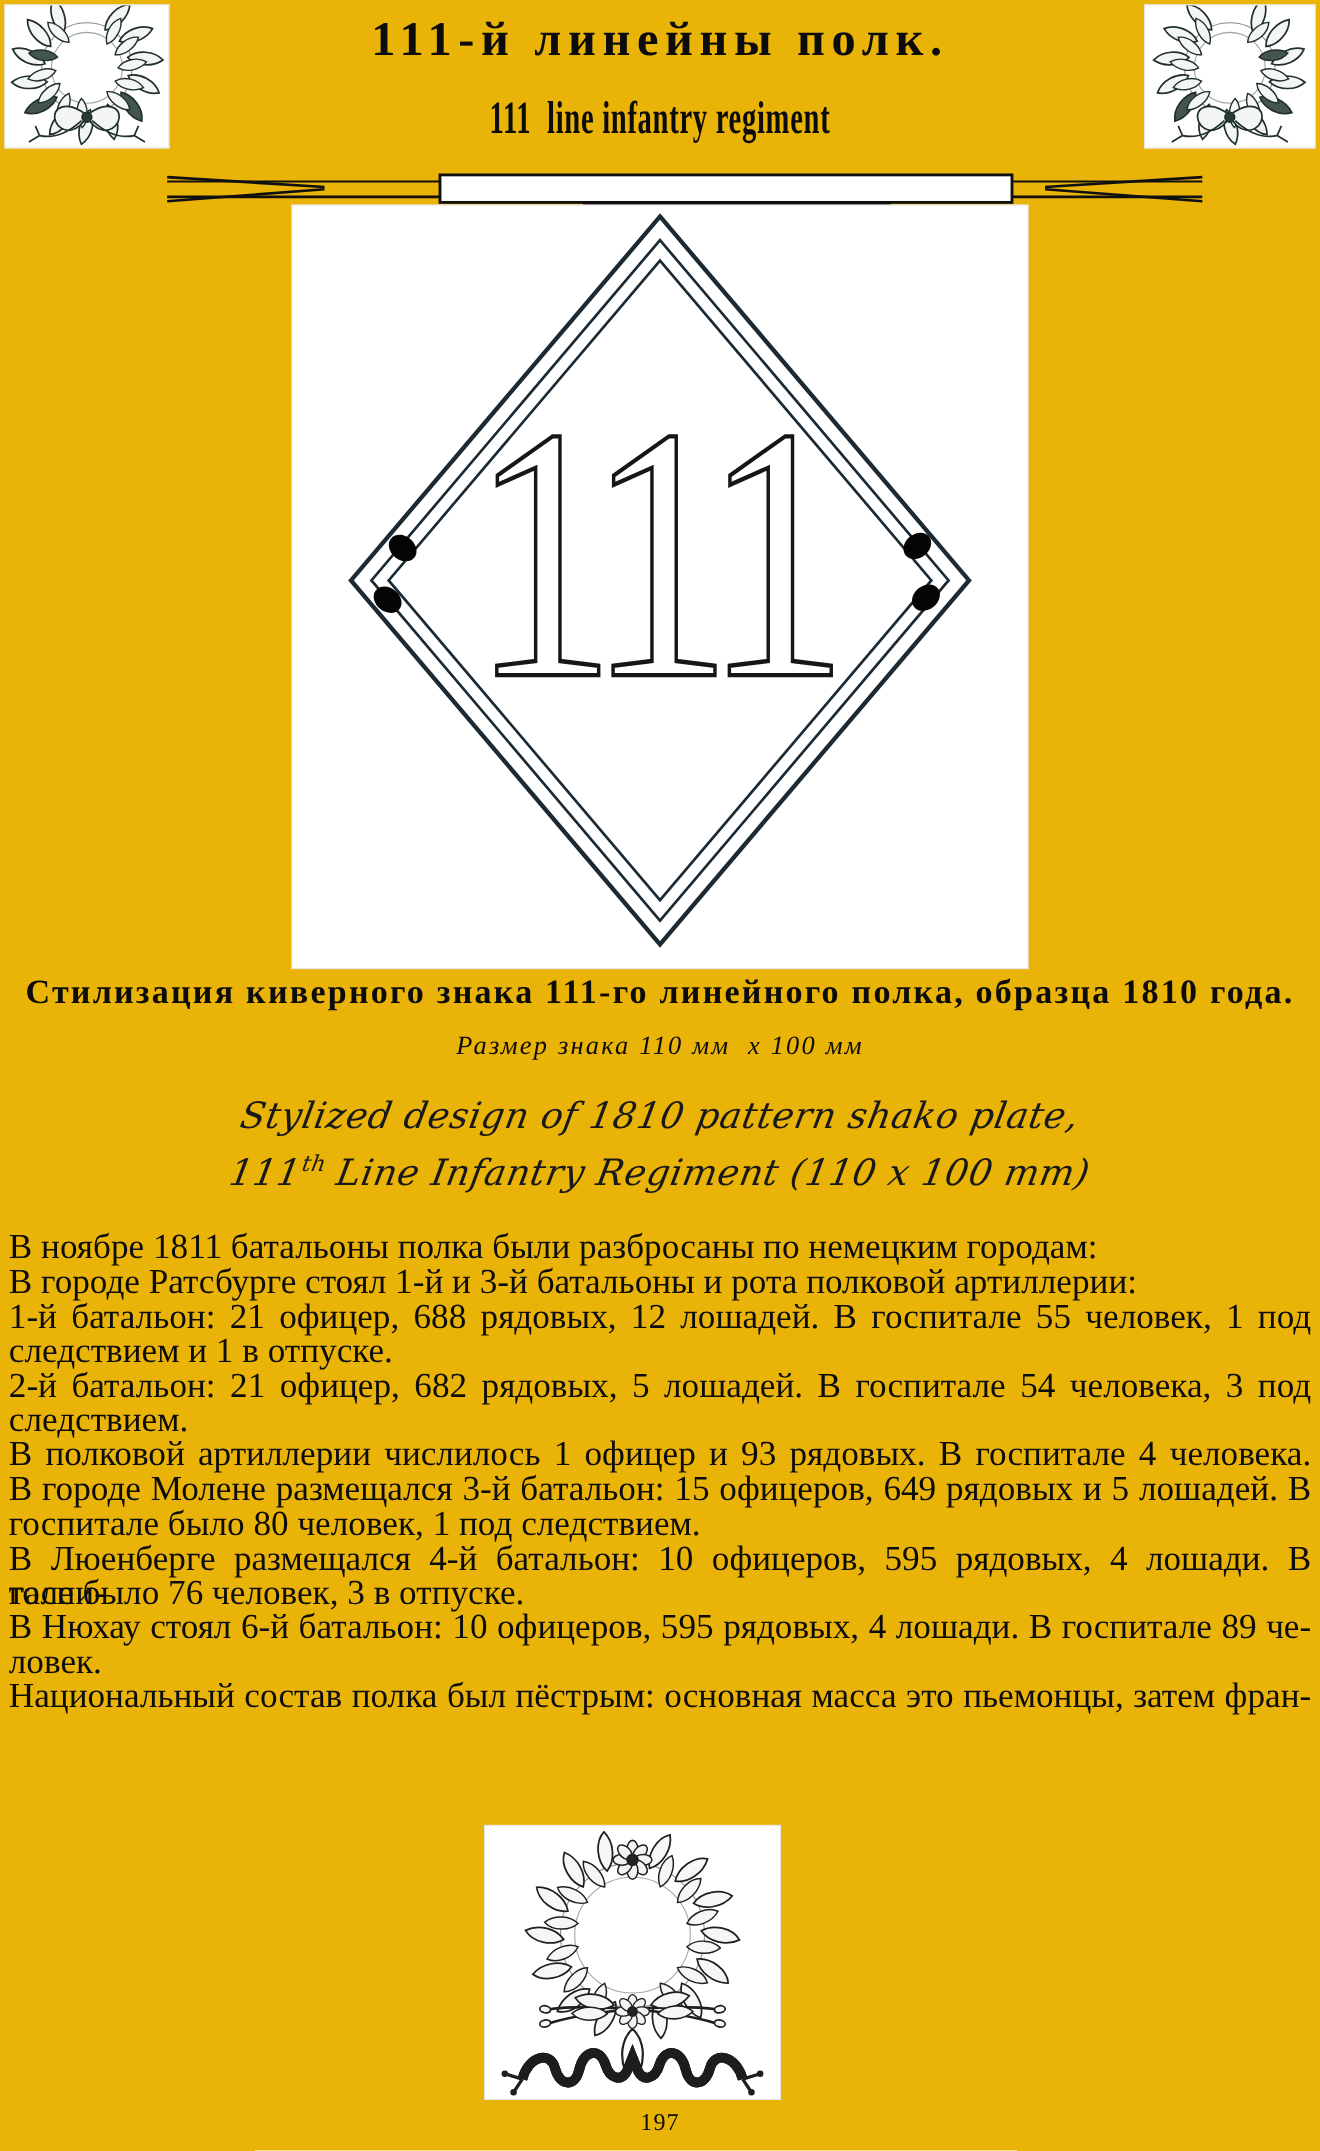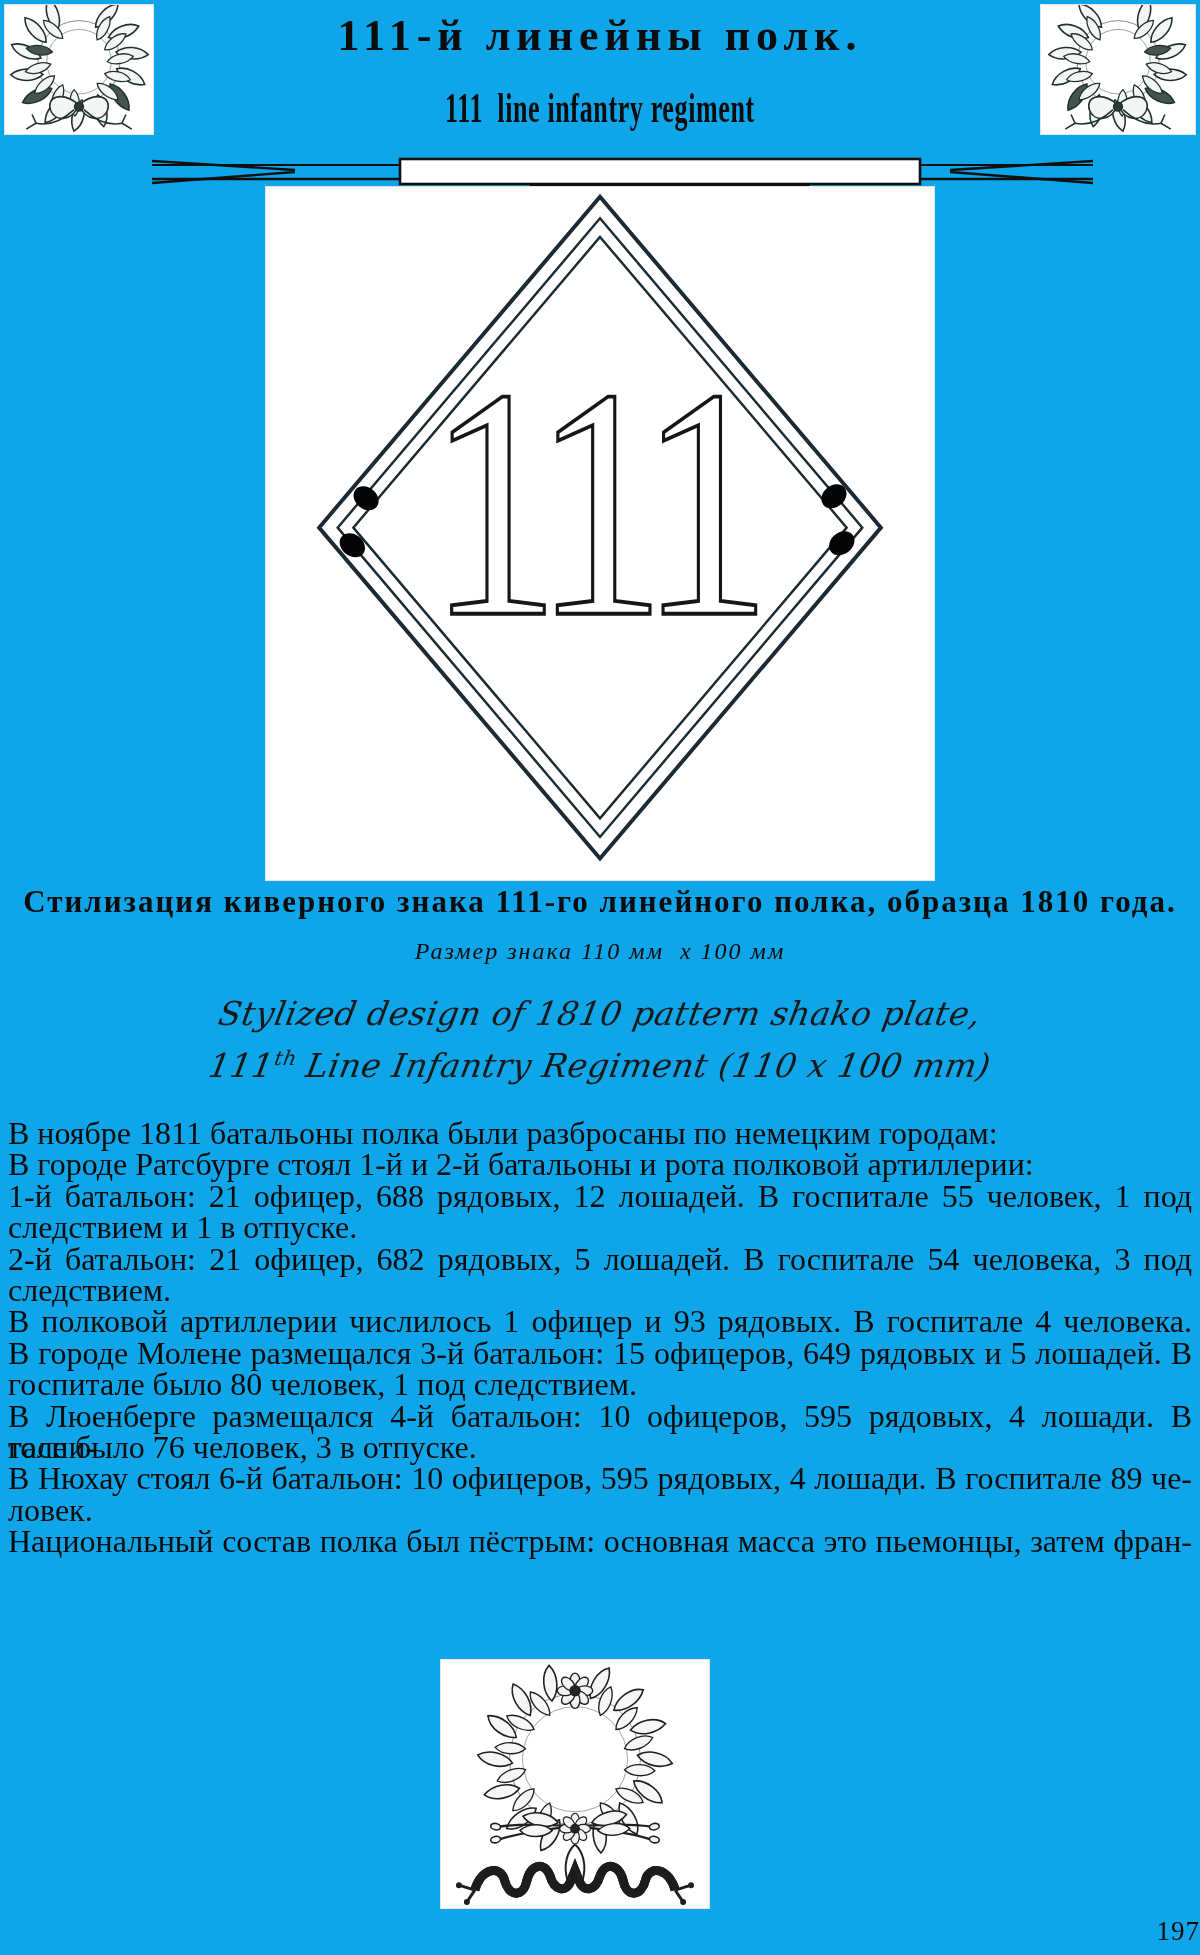--- a/index.html
+++ b/index.html
@@ -1,16 +1,16 @@
 <!DOCTYPE html>
 <html><head>
 <meta charset="utf-8">
 <style>
   html,body{margin:0;padding:0;background:#ffffff;}
-  .page{position:relative;width:1200px;height:1955px;background:#0ea5e9;overflow:hidden;
+  .page{position:relative;width:1200px;height:1955px;background:#eab308;overflow:hidden;
         font-family:"Liberation Serif",serif;color:#0c0c0c;}
   .abs{position:absolute;}
   .center{left:0;right:0;text-align:center;}
   .title{top:10px;font-size:44px;font-weight:bold;letter-spacing:6px;}
   .subtitle{top:64px;margin-top:20px;}
   .subtitle-inner{display:inline-block;transform:scaleX(0.62);transform-origin:50% 50%;
         font-weight:bold;font-size:42px;white-space:pre;letter-spacing:1px;}
   .imgbox{border:1px solid #e4e4e2;background:#fff;box-sizing:border-box;}
   .wreath-left{left:4px;top:4px;width:150px;height:131px;}
   .wreath-right{left:1040px;top:4px;width:156px;height:131px;}
@@ -20,21 +20,21 @@
   .caption-size{top:938px;font-size:24px;font-style:italic;letter-spacing:2px;white-space:pre;}
   .script-line{font-family:"DejaVu Serif",serif;font-style:italic;color:#191919;}
   .script-inner{display:inline-block;transform:skewX(-10deg);font-size:33px;letter-spacing:0.5px;}
   .script1{top:994px;}
   .script2{top:1046px;}
   .sup{vertical-align:super;font-size:20px;}
   .body-text{left:8px;top:1118px;width:1184px;font-size:32px;}
   .bline{line-height:31.4px;height:31.4px;white-space:nowrap;overflow:visible;}
   .bline.j{white-space:normal;text-align:justify;text-align-last:justify;}
   .bottom-wreath{left:440px;top:1659px;width:270px;height:250px;}
-  .page-number{top:1916px;font-size:27px;letter-spacing:1px;text-align:right;}
+  .page-number{top:1916px;font-size:22px;letter-spacing:1px;}
   svg{display:block;}
   .defs-holder{position:absolute;width:0;height:0;overflow:hidden;}
 </style>
 </head>
 <body>
 
 <div class="page">
 
   <svg class="defs-holder" aria-hidden="true">
     <defs>
@@ -198,21 +198,21 @@
     <span class="script-inner">Stylized design of 1810 pattern shako plate,</span>
   </div>
   <div class="abs center script-line script2">
     <span class="script-inner">
       <span>111</span><span class="sup">th</span><span> Line Infantry Regiment (110 x 100 mm)</span>
     </span>
   </div>
 
   <div class="abs body-text">
     <div class="bline">В ноябре 1811 батальоны полка были разбросаны по немецким городам:</div>
-    <div class="bline">В городе Ратсбурге стоял 1-й и 2-й батальоны и рота полковой артиллерии:</div>
+    <div class="bline">В городе Ратсбурге стоял 1-й и 3-й батальоны и рота полковой артиллерии:</div>
     <div class="bline j">1-й батальон: 21 офицер, 688 рядовых, 12 лошадей. В госпитале 55 человек, 1 под</div>
     <div class="bline">следствием и 1 в отпуске.</div>
     <div class="bline j">2-й батальон: 21 офицер, 682 рядовых, 5 лошадей. В госпитале 54 человека, 3 под</div>
     <div class="bline">следствием.</div>
     <div class="bline j">В полковой артиллерии числилось 1 офицер и 93 рядовых. В госпитале 4 человека.</div>
     <div class="bline j">В городе Молене размещался 3-й батальон: 15 офицеров, 649 рядовых и 5 лошадей. В</div>
     <div class="bline">госпитале было 80 человек, 1 под следствием.</div>
     <div class="bline j">В Люенберге размещался 4-й батальон: 10 офицеров, 595 рядовых, 4 лошади. В госпи-</div>
     <div class="bline">тале было 76 человек, 3 в отпуске.</div>
     <div class="bline j">В Нюхау стоял 6-й батальон: 10 офицеров, 595 рядовых, 4 лошади. В госпитале 89 че-</div>

